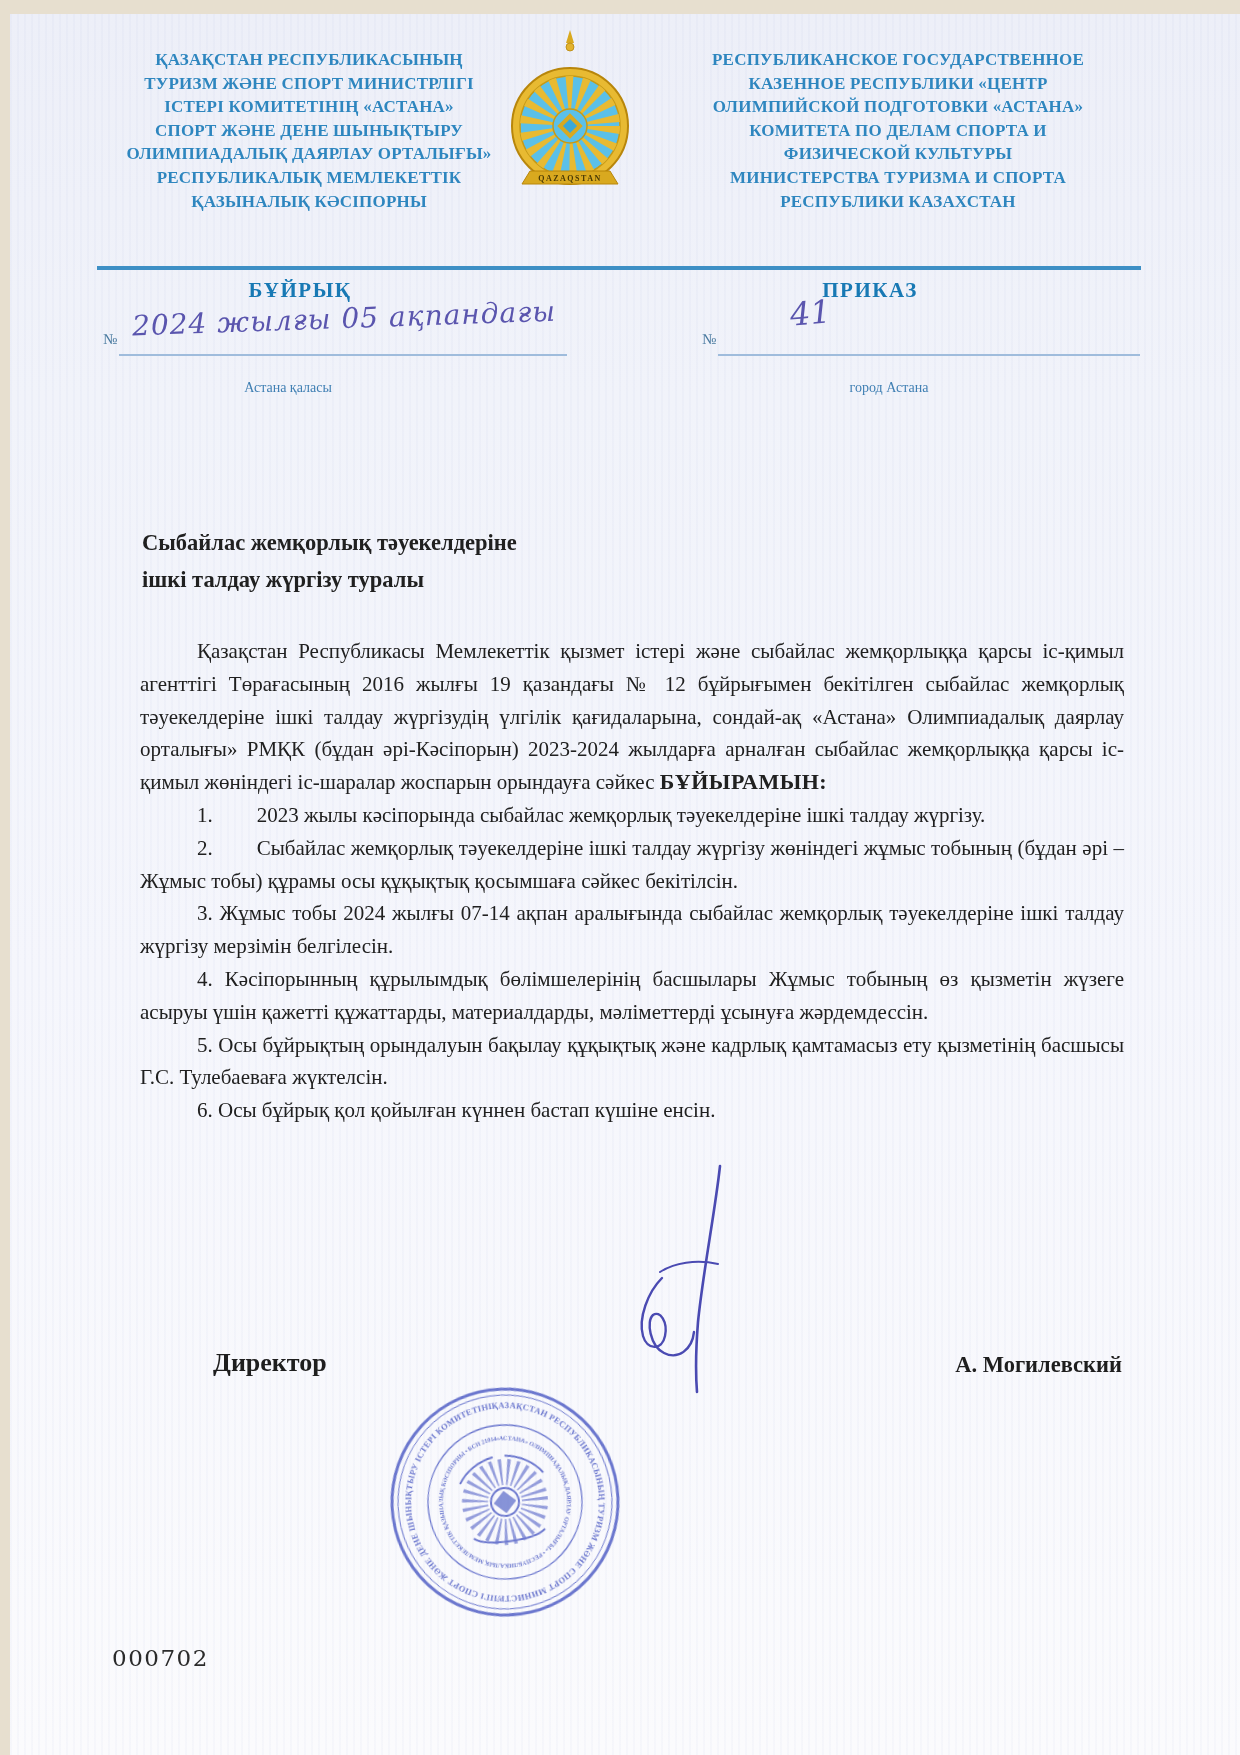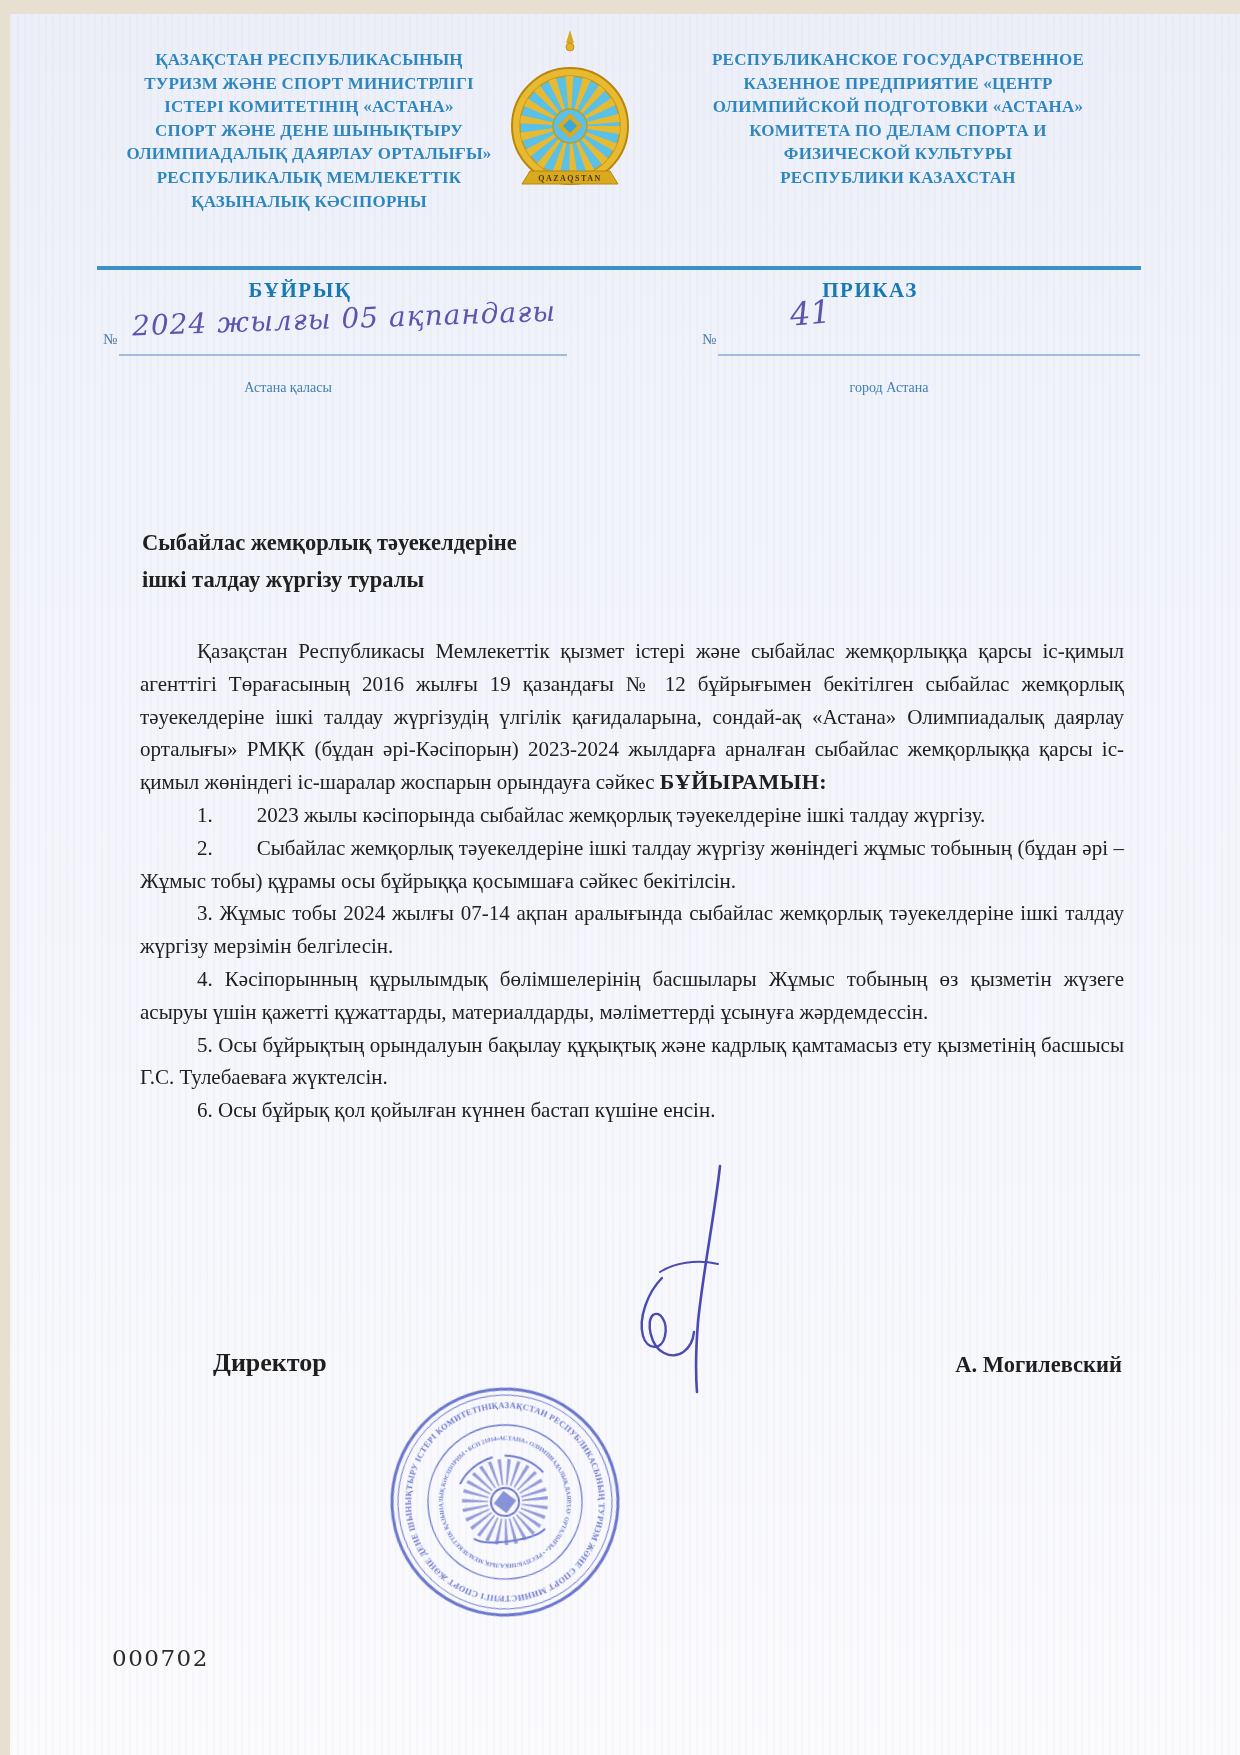--- a/index.html
+++ b/index.html
@@ -86,24 +86,25 @@
         <circle cx="68" cy="98" r="17" fill="#5bc0e8" stroke="#c79a16" stroke-width="1.5"></circle>
         <rect x="59" y="89" width="18" height="18" transform="rotate(45 68 98)" fill="#d9a91f"></rect>
         <rect x="63" y="93" width="10" height="10" transform="rotate(45 68 98)" fill="#3aa8d8"></rect>
         <path d="M28,143 L108,143 L116,156 L20,156 Z" fill="#d9a91f" stroke="#b8860b" stroke-width="1"></path>
         <text x="68" y="153" text-anchor="middle" font-size="8" font-weight="bold" fill="#4a3a05" letter-spacing="1.5">QAZAQSTAN</text>
       </svg>
     </div>
 
     <div class="org org-ru">
       <div>РЕСПУБЛИКАНСКОЕ ГОСУДАРСТВЕННОЕ</div>
-      <div>КАЗЕННОЕ ПРЕДПРИЯТИЕ «ЦЕНТР</div>
+      <div>КАЗЕННОЕ РЕСПУБЛИКИ «ЦЕНТР</div>
       <div>ОЛИМПИЙСКОЙ ПОДГОТОВКИ «АСТАНА»</div>
       <div>КОМИТЕТА ПО ДЕЛАМ СПОРТА И</div>
       <div>ФИЗИЧЕСКОЙ КУЛЬТУРЫ</div>
+      <div>МИНИСТЕРСТВА ТУРИЗМА И СПОРТА</div>
       <div>РЕСПУБЛИКИ КАЗАХСТАН</div>
     </div>
 
     <div class="rule"></div>
 
     <div class="order-title kk">БҰЙРЫҚ</div>
     <div class="order-title ru">ПРИКАЗ</div>
 
     <span class="no-sym left">№</span>
     <span class="no-sym right">№</span>
@@ -118,21 +119,21 @@
 
     <div class="doc-main">
       <p class="subject">
         <span>Сыбайлас жемқорлық тәуекелдеріне</span><br>
         <span>ішкі талдау жүргізу туралы</span>
       </p>
       <p class="intro"><span>Қазақстан Республикасы Мемлекеттік қызмет істері және сыбайлас жемқорлыққа қарсы іс-қимыл агенттігі Төрағасының 2016 жылғы 19 қазандағы № 12 бұйрығымен бекітілген сыбайлас жемқорлық тәуекелдеріне ішкі талдау жүргізудің үлгілік қағидаларына, сондай-ақ «Астана» Олимпиадалық даярлау орталығы» РМҚК (бұдан әрі-Кәсіпорын) 2023-2024 жылдарға арналған сыбайлас жемқорлыққа қарсы іс-қимыл жөніндегі іс-шаралар жоспарын орындауға сәйкес </span><strong class="resolve">БҰЙЫРАМЫН:</strong></p>
 
       <p class="item"><span>1.</span><span class="tab"></span><span>2023 жылы кәсіпорында сыбайлас жемқорлық тәуекелдеріне ішкі талдау жүргізу.</span></p>
 
-      <p class="item"><span>2.</span><span class="tab"></span><span>Сыбайлас жемқорлық тәуекелдеріне ішкі талдау жүргізу жөніндегі жұмыс тобының (бұдан әрі – Жұмыс тобы) құрамы осы бұйрыққа қосымшаға сәйкес бекітілсін.</span></p>
+      <p class="item"><span>2.</span><span class="tab"></span><span>Сыбайлас жемқорлық тәуекелдеріне ішкі талдау жүргізу жөніндегі жұмыс тобының (бұдан әрі – Жұмыс тобы) құрамы осы құқықтық қосымшаға сәйкес бекітілсін.</span></p>
 
       <p class="item"><span>3.</span> <span>Жұмыс тобы 2024 жылғы 07-14 ақпан аралығында сыбайлас жемқорлық тәуекелдеріне ішкі талдау жүргізу мерзімін белгілесін.</span></p>
 
       <p class="item"><span>4.</span> <span>Кәсіпорынның құрылымдық бөлімшелерінің басшылары Жұмыс тобының өз қызметін жүзеге асыруы үшін қажетті құжаттарды, материалдарды, мәліметтерді ұсынуға жәрдемдессін.</span></p>
 
       <p class="item"><span>5.</span> <span>Осы бұйрықтың орындалуын бақылау құқықтық және кадрлық қамтамасыз ету қызметінің басшысы Г.С. Тулебаеваға жүктелсін.</span></p>
 
       <p class="item"><span>6.</span> <span>Осы бұйрық қол қойылған күннен бастап күшіне енсін.</span></p>
     </div>
 

